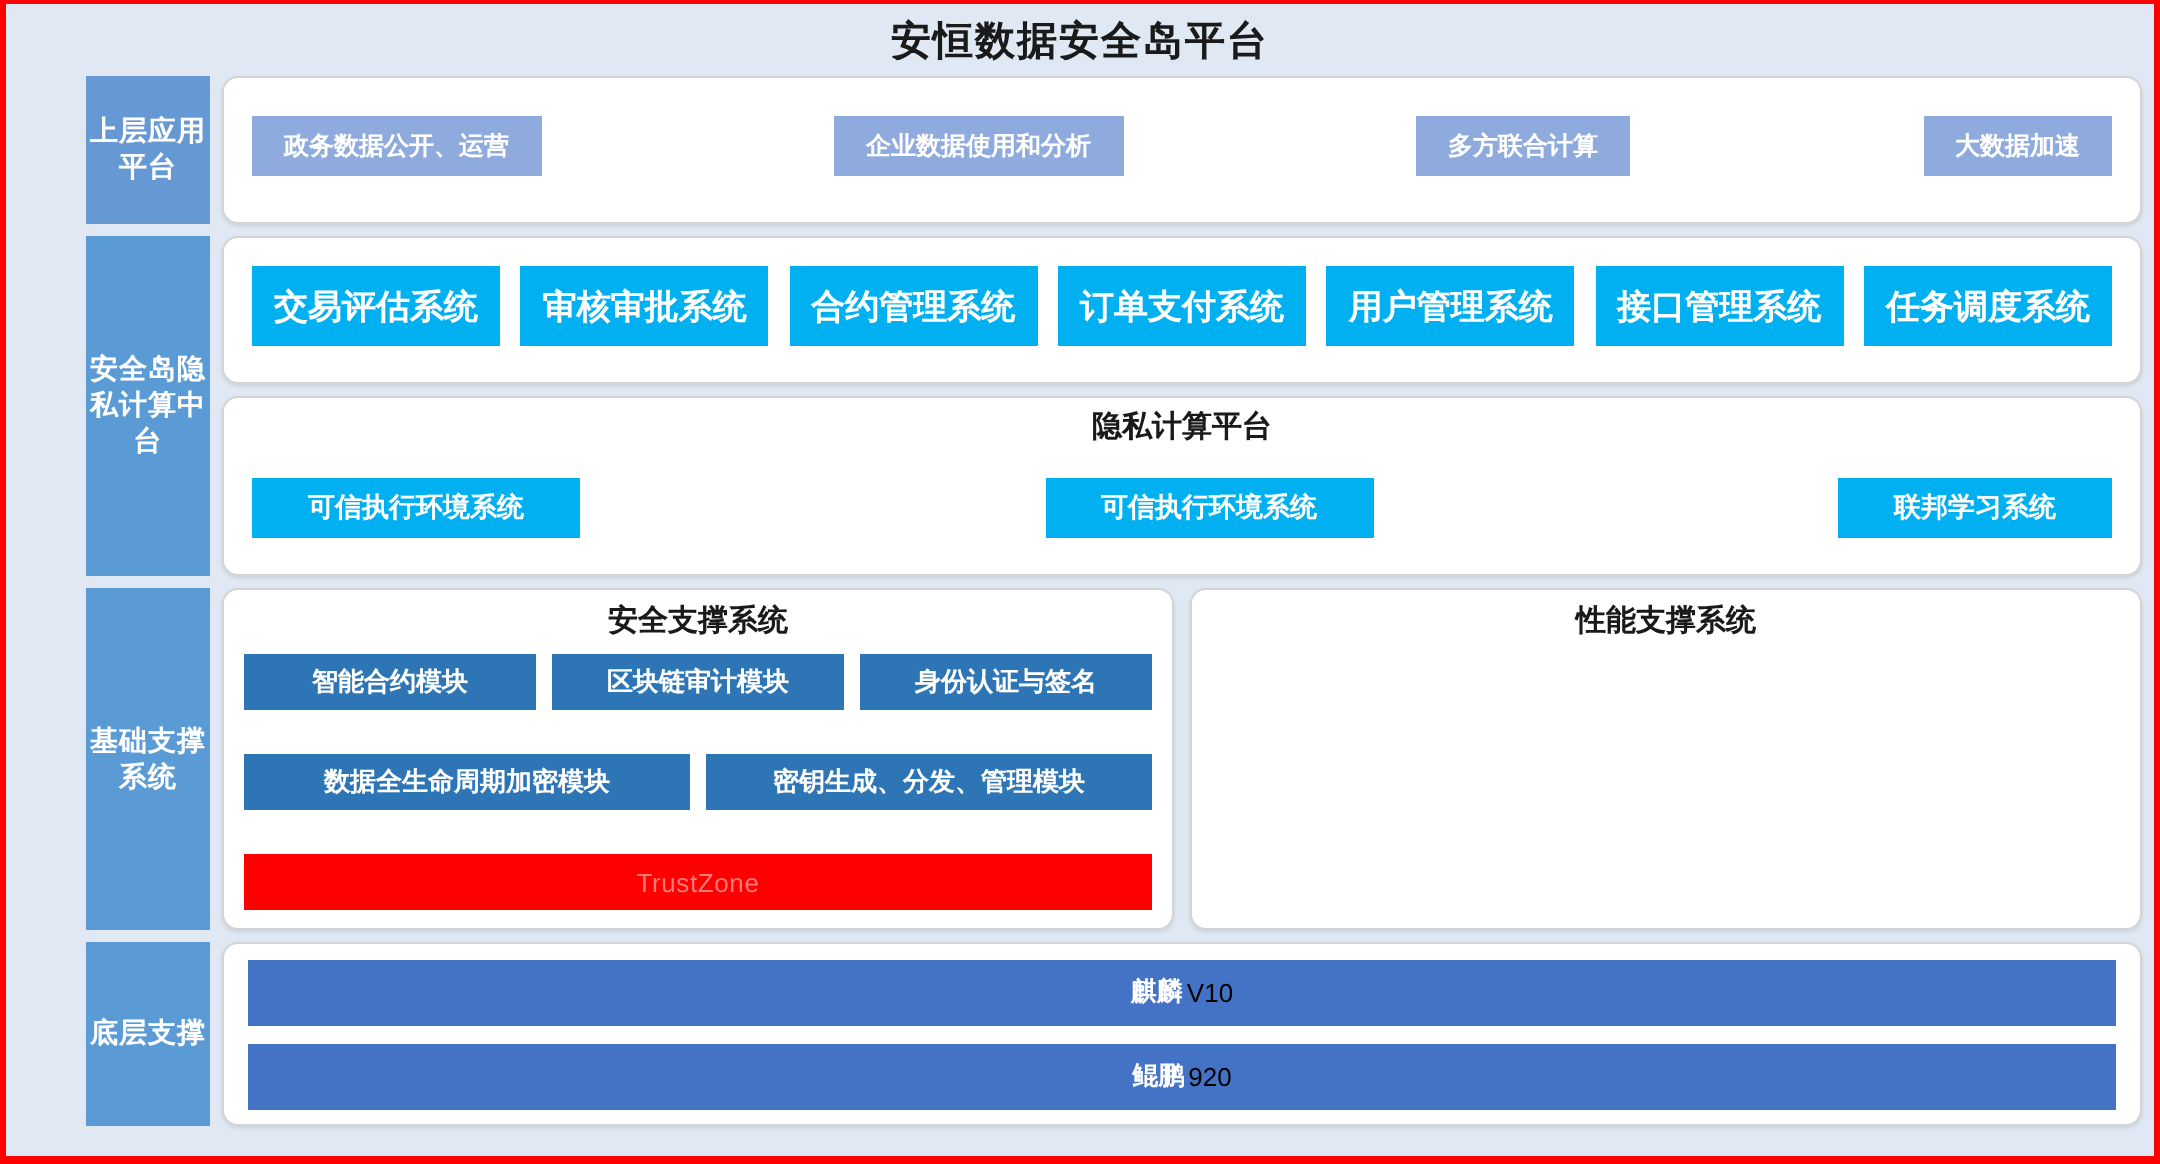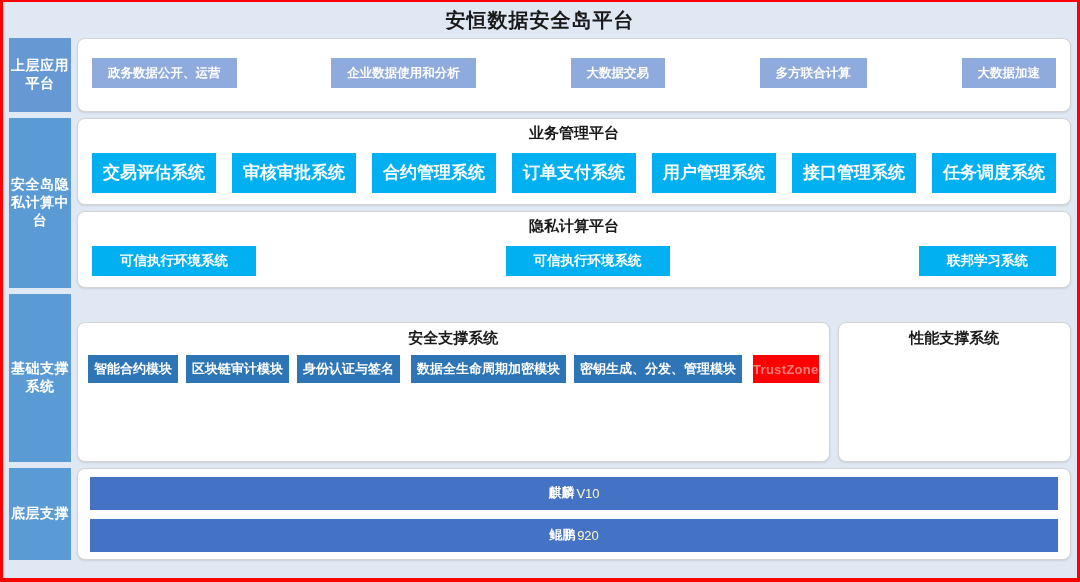--- a/index.html
+++ b/index.html
@@ -63,20 +63,21 @@
     font-size: 14px;
     font-weight: bold;
     line-height: 1.28;
     display: flex;
     align-items: center;
     justify-content: center;
     text-align: center;
     letter-spacing: 0.5px;
     padding: 2px;
     word-break: break-all;
+    margin-left: 34px;
   }
   .rail-app { background: #6699d4; }
 
   
   .panel {
     flex: 1 1 auto;
     background: #ffffff;
     border: 1px solid #d4d4d4;
     border-radius: 8px;
     box-shadow: 0 1px 2px rgba(0,0,0,0.10);
@@ -141,39 +142,38 @@
     height: 28px;
     flex: 1 1 0;
     padding: 0 6px;
   }
   .chip-red {
     background: #ff0000;
     color: #ff7b7b;
     font-size: 13px;
     height: 28px;
     flex: 1 1 100%;
-    font-weight: bold;
+    font-weight: normal;
     letter-spacing: 0.3px;
   }
   .chip-bottom {
     background: #4472c4;
     color: #ffffff;
     font-size: 13px;
     height: 33px;
     flex: 1 1 100%;
     font-weight: bold;
   }
-  .chip-bottom .suffix { font-weight: normal; color: #fef9c3; margin-left: 2px; }
+  .chip-bottom .suffix { font-weight: normal; color: #000000; margin-left: 2px; }
 
   
   .base-cols {
     flex: 1 1 auto;
     display: flex;
     gap: 8px;
-    margin-top: 28px;
   }
   .support-card {
     flex: 1 1 0;
     background: #ffffff;
     border: 1px solid #d4d4d4;
     border-radius: 8px;
     box-shadow: 0 1px 2px rgba(0,0,0,0.10);
     display: flex;
     flex-direction: column;
     padding: 0 10px 9px 10px;
@@ -181,22 +181,22 @@
   .support-title {
     text-align: center;
     font-size: 15px;
     font-weight: bold;
     color: #1a1a1a;
     padding: 6px 0 7px 0;
   }
   .support-rows {
     flex: 1 1 auto;
     display: flex;
-    flex-direction: row;
-    gap: 11px;
+    flex-direction: column;
+    gap: 22px;
   }
   .support-row { display: flex; gap: 8px; }
 
   
   .bottom-rows {
     flex: 1 1 auto;
     display: flex;
     flex-direction: column;
     justify-content: center;
     gap: 9px;
@@ -212,34 +212,32 @@
 </div>
 
 <div class="diagram">
 
   <div class="band band-app">
     <div class="rail rail-app">上层应用平台</div>
     <div class="panel">
       <div class="panel-body">
         <div class="chip chip-app">政务数据公开、运营</div>
         <div class="chip chip-app">企业数据使用和分析</div>
-        <div class="chip chip-app">大数据交易</div>
         <div class="chip chip-app">多方联合计算</div>
         <div class="chip chip-app">大数据加速</div>
       </div>
     </div>
   </div>
 
   <div class="band band-mid">
     <div class="rail">安全岛隐私计算中台</div>
 
     <div class="panel-stack">
 
       <div class="panel">
-        <div class="panel-head">业务管理平台</div>
         <div class="panel-body">
           <div class="chip chip-cyan">交易评估系统</div>
           <div class="chip chip-cyan">审核审批系统</div>
           <div class="chip chip-cyan">合约管理系统</div>
           <div class="chip chip-cyan">订单支付系统</div>
           <div class="chip chip-cyan">用户管理系统</div>
           <div class="chip chip-cyan">接口管理系统</div>
           <div class="chip chip-cyan">任务调度系统</div>
         </div>
       </div>

